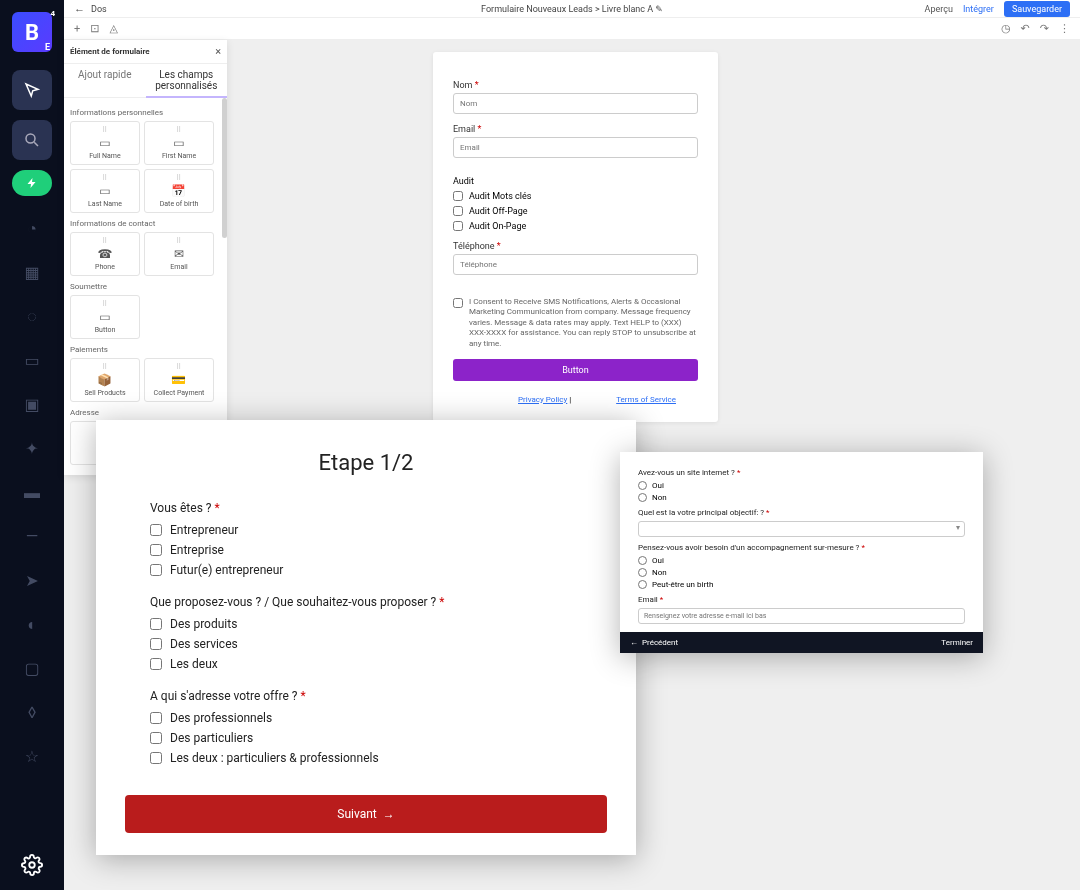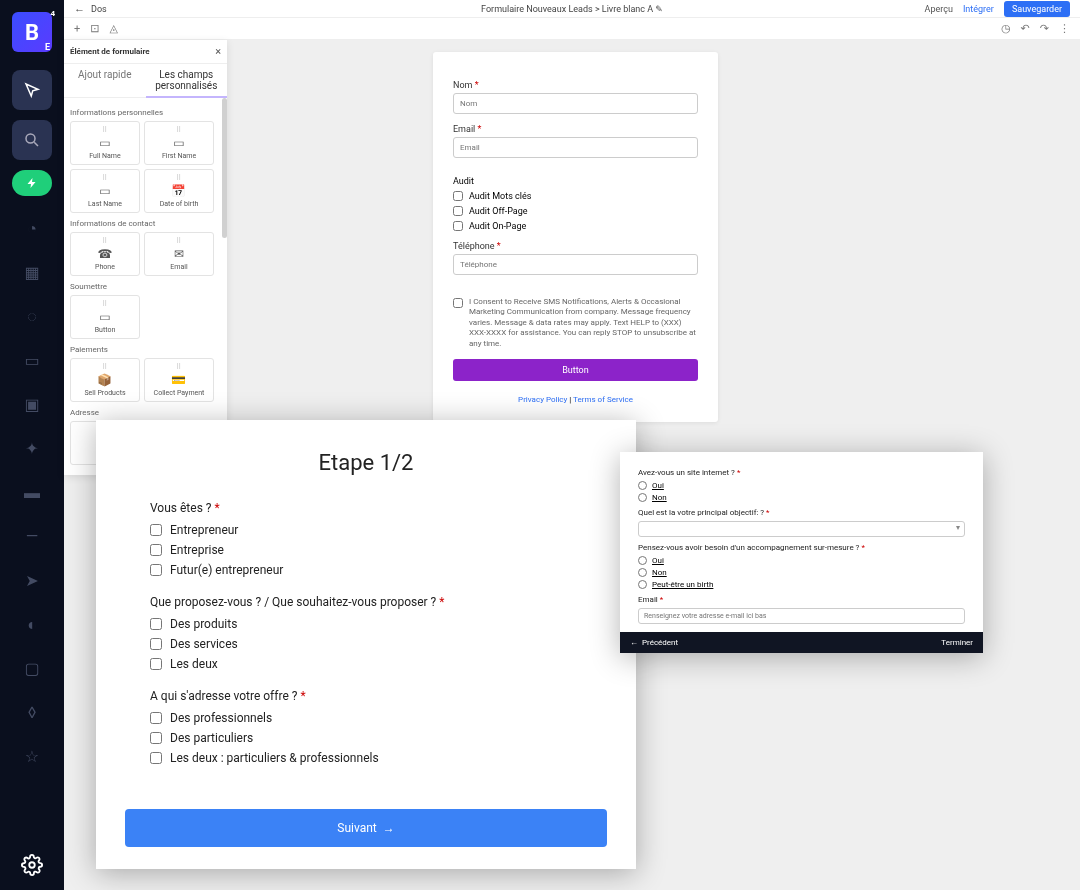--- a/index.html
+++ b/index.html
@@ -55,36 +55,36 @@
 .form-label { font-size: 9px; color: #333; margin-bottom: 3px; display: block; }
 .req { color: #c00; }
 .form-input { width: 100%; padding: 5px 6px; border: 1px solid #ccc; border-radius: 3px; font-size: 8px; margin-bottom: 10px; }
 .form-group-title { font-size: 9px; margin-bottom: 5px; margin-top: 8px; }
 .check-row { display: flex; align-items: center; gap: 6px; font-size: 9px; margin-bottom: 5px; }
 .check-row input { width: 10px; height: 10px; }
 .consent { display: flex; gap: 6px; font-size: 8px; color: #666; line-height: 1.3; margin: 12px 0 10px; }
 .consent input { width: 10px; height: 10px; margin-top: 1px; flex-shrink: 0; }
 .submit-btn { width: 100%; background: #8c23c9; color: #fff; border: none; padding: 6px; border-radius: 3px; font-size: 9px; cursor: pointer; }
 .policy-row { text-align: center; margin-top: 14px; font-size: 8px; }
-.policy-row a { color: #2d6ff5; cursor: pointer; }
+.policy-row a { color: #2d6ff5; text-decoration: underline; cursor: pointer; margin-left: 43px; }
 
 
 .step-card { position: absolute; left: 32px; top: 380px; width: 540px; background: #fff; box-shadow: 0 4px 28px rgba(0,0,0,0.3); padding: 30px 24px 12px; }
 .step-title { font-size: 22px; text-align: center; color: #222; margin-bottom: 26px; }
 .q-label { font-size: 12px; color: #222; margin-bottom: 8px; }
 .opt-row { display: flex; align-items: center; gap: 8px; font-size: 12px; color: #222; margin-bottom: 6px; }
 .opt-row input { width: 12px; height: 12px; }
 .q-block { margin-bottom: 18px; padding-left: 30px;}
-.next-btn { width: 98%; margin: 44px auto 10px; background: #3b82f6; color: #fff; padding: 12px; text-align: center; font-size: 12px; border-radius: 4px; cursor: pointer; display:flex; align-items:center; justify-content:center; gap:6px;}
+.next-btn { width: 98%; margin: 30px auto 10px; background: #b91c1c; color: #fff; padding: 12px; text-align: center; font-size: 12px; border-radius: 4px; cursor: pointer; display:flex; align-items:center; justify-content:center; gap:6px;}
 
 
 .step2-card { position: absolute; left: 556px; top: 412px; width: 363px; background: #fff; box-shadow: 0 4px 28px rgba(0,0,0,0.3); font-size: 8px; }
 .step2-body { padding: 10px 18px 8px; }
 .q2-label { font-size: 8px; color: #222; margin: 6px 0 4px; }
-.radio-row { display: flex; align-items: flex-end; gap: 5px; font-size: 8px; margin-bottom: 3px; text-decoration: underline; }
+.radio-row { display: flex; align-items: flex-end; gap: 5px; font-size: 8px; margin-bottom: 3px; }
 .radio-row input { width: 9px; height: 9px; }
 .select-box { width: 100%; border: 1px solid #ccc; border-radius: 3px; height: 16px; position: relative; background:#fff; }
 .select-box::after { content: "▾"; position: absolute; right: 4px; top: 1px; font-size: 8px; color: #888; }
 .email2 { width: 100%; border: 1px solid #ccc; border-radius: 3px; padding: 3px 5px; font-size: 7px; color: #aaa; }
 .step2-footer { background: #101523; color: #fff; display: flex; align-items: center; padding: 6px 10px; font-size: 8px; }
 .prev-btn { display: flex; align-items: center; gap: 4px; cursor: pointer; }
 .finish-btn { margin-left: auto; cursor: pointer; }
 
 
 .black-area { position: absolute; left: 64px; top: 480px; right: 0; bottom: 0; background: #000; z-index:-1;}

